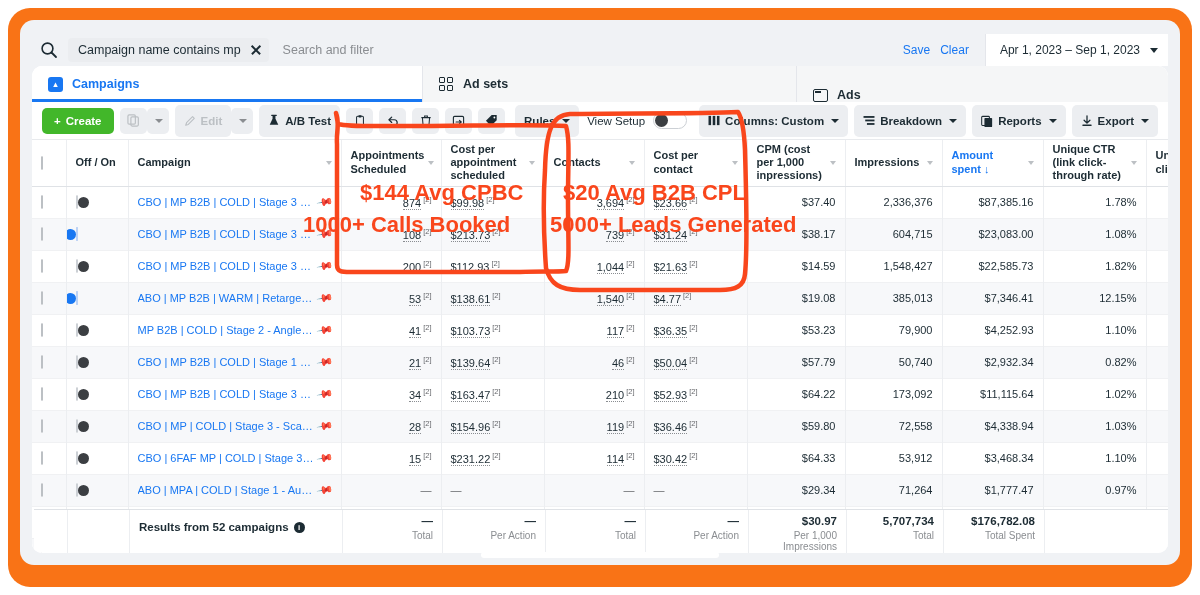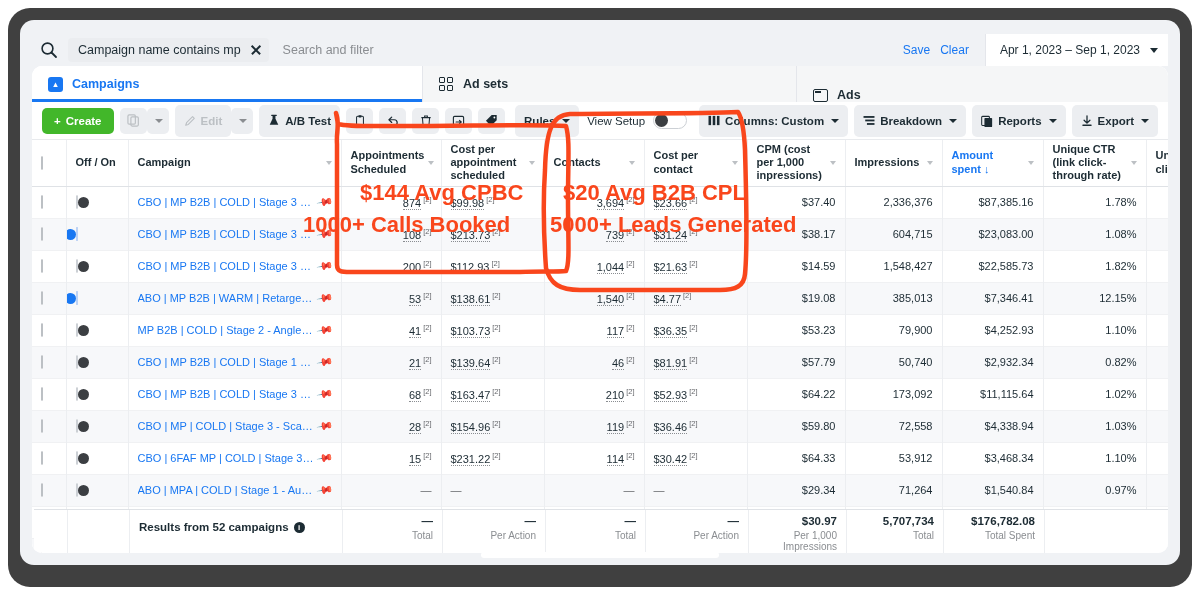--- a/index.html
+++ b/index.html
@@ -13,21 +13,21 @@
     position: relative;
     width: 1200px; height: 595px;
     background: #ffffff;
   }
 
   
   .device {
     position: absolute;
     left: 8px; top: 8px;
     width: 1184px; height: 579px;
-    background: #404040;
+    background: #f97316;
     border-radius: 22px;
   }
   .device-inner {
     position: absolute;
     left: 12px; top: 12px;
     width: 1160px; height: 545px;
     background: #f0f2f5;
     border-radius: 14px;
     overflow: hidden;
   }
@@ -644,37 +644,37 @@
                   <td class="c-onoff"><span class="sw"><i></i></span></td>
                   <td class="c-name">
                     <div class="camp-cell">
                       <span class="camp-link">CBO | MP B2B | COLD | Stage 1 - Audience...</span>
                       <span class="pin">📌</span>
                     </div>
                   </td>
                   <td class="c-num"><span class="val">21</span><span class="sup">[2]</span></td>
                   <td class="c-num2"><span class="val">$139.64</span><span class="sup">[2]</span></td>
                   <td class="c-num"><span class="val">46</span><span class="sup">[2]</span></td>
-                  <td class="c-num2"><span class="val">$81.91</span><span class="sup">[2]</span></td>
+                  <td class="c-num2"><span class="val">$50.04</span><span class="sup">[2]</span></td>
                   <td class="c-cpm"><span>$57.79</span></td>
                   <td class="c-imp"><span>50,740</span></td>
                   <td class="c-spent"><span>$2,932.34</span></td>
                   <td class="c-ctr"><span>0.82%</span></td>
                   <td class="c-clk"></td>
                 </tr>
                 <tr>
                   <td class="c-check"><span class="chk"></span></td>
                   <td class="c-onoff"><span class="sw"><i></i></span></td>
                   <td class="c-name">
                     <div class="camp-cell">
                       <span class="camp-link">CBO | MP B2B | COLD | Stage 3 - Scaling | Boo...</span>
                       <span class="pin">📌</span>
                     </div>
                   </td>
-                  <td class="c-num"><span class="val">68</span><span class="sup">[2]</span></td>
+                  <td class="c-num"><span class="val">34</span><span class="sup">[2]</span></td>
                   <td class="c-num2"><span class="val">$163.47</span><span class="sup">[2]</span></td>
                   <td class="c-num"><span class="val">210</span><span class="sup">[2]</span></td>
                   <td class="c-num2"><span class="val">$52.93</span><span class="sup">[2]</span></td>
                   <td class="c-cpm"><span>$64.22</span></td>
                   <td class="c-imp"><span>173,092</span></td>
                   <td class="c-spent"><span>$11,115.64</span></td>
                   <td class="c-ctr"><span>1.02%</span></td>
                   <td class="c-clk"></td>
                 </tr>
                 <tr>
@@ -723,21 +723,21 @@
                       <span class="camp-link">ABO | MPA | COLD | Stage 1 - Audience Testin...</span>
                       <span class="pin">📌</span>
                     </div>
                   </td>
                   <td class="c-num"><span class="dash">—</span></td>
                   <td class="c-num2"><span class="dash">—</span></td>
                   <td class="c-num"><span class="dash">—</span></td>
                   <td class="c-num2"><span class="dash">—</span></td>
                   <td class="c-cpm"><span>$29.34</span></td>
                   <td class="c-imp"><span>71,264</span></td>
-                  <td class="c-spent"><span>$1,540.84</span></td>
+                  <td class="c-spent"><span>$1,777.47</span></td>
                   <td class="c-ctr"><span>0.97%</span></td>
                   <td class="c-clk"></td>
                 </tr>
                 <tr>
                   <td class="c-check"><span class="chk"></span></td>
                   <td class="c-onoff"><span class="sw"><i></i></span></td>
                   <td class="c-name">
                     <div class="camp-cell">
                       <span class="camp-link">ABO | MPA | COLD | Stage 3 - Scaling | Leadfo...</span>
                       <span class="pin">📌</span>

